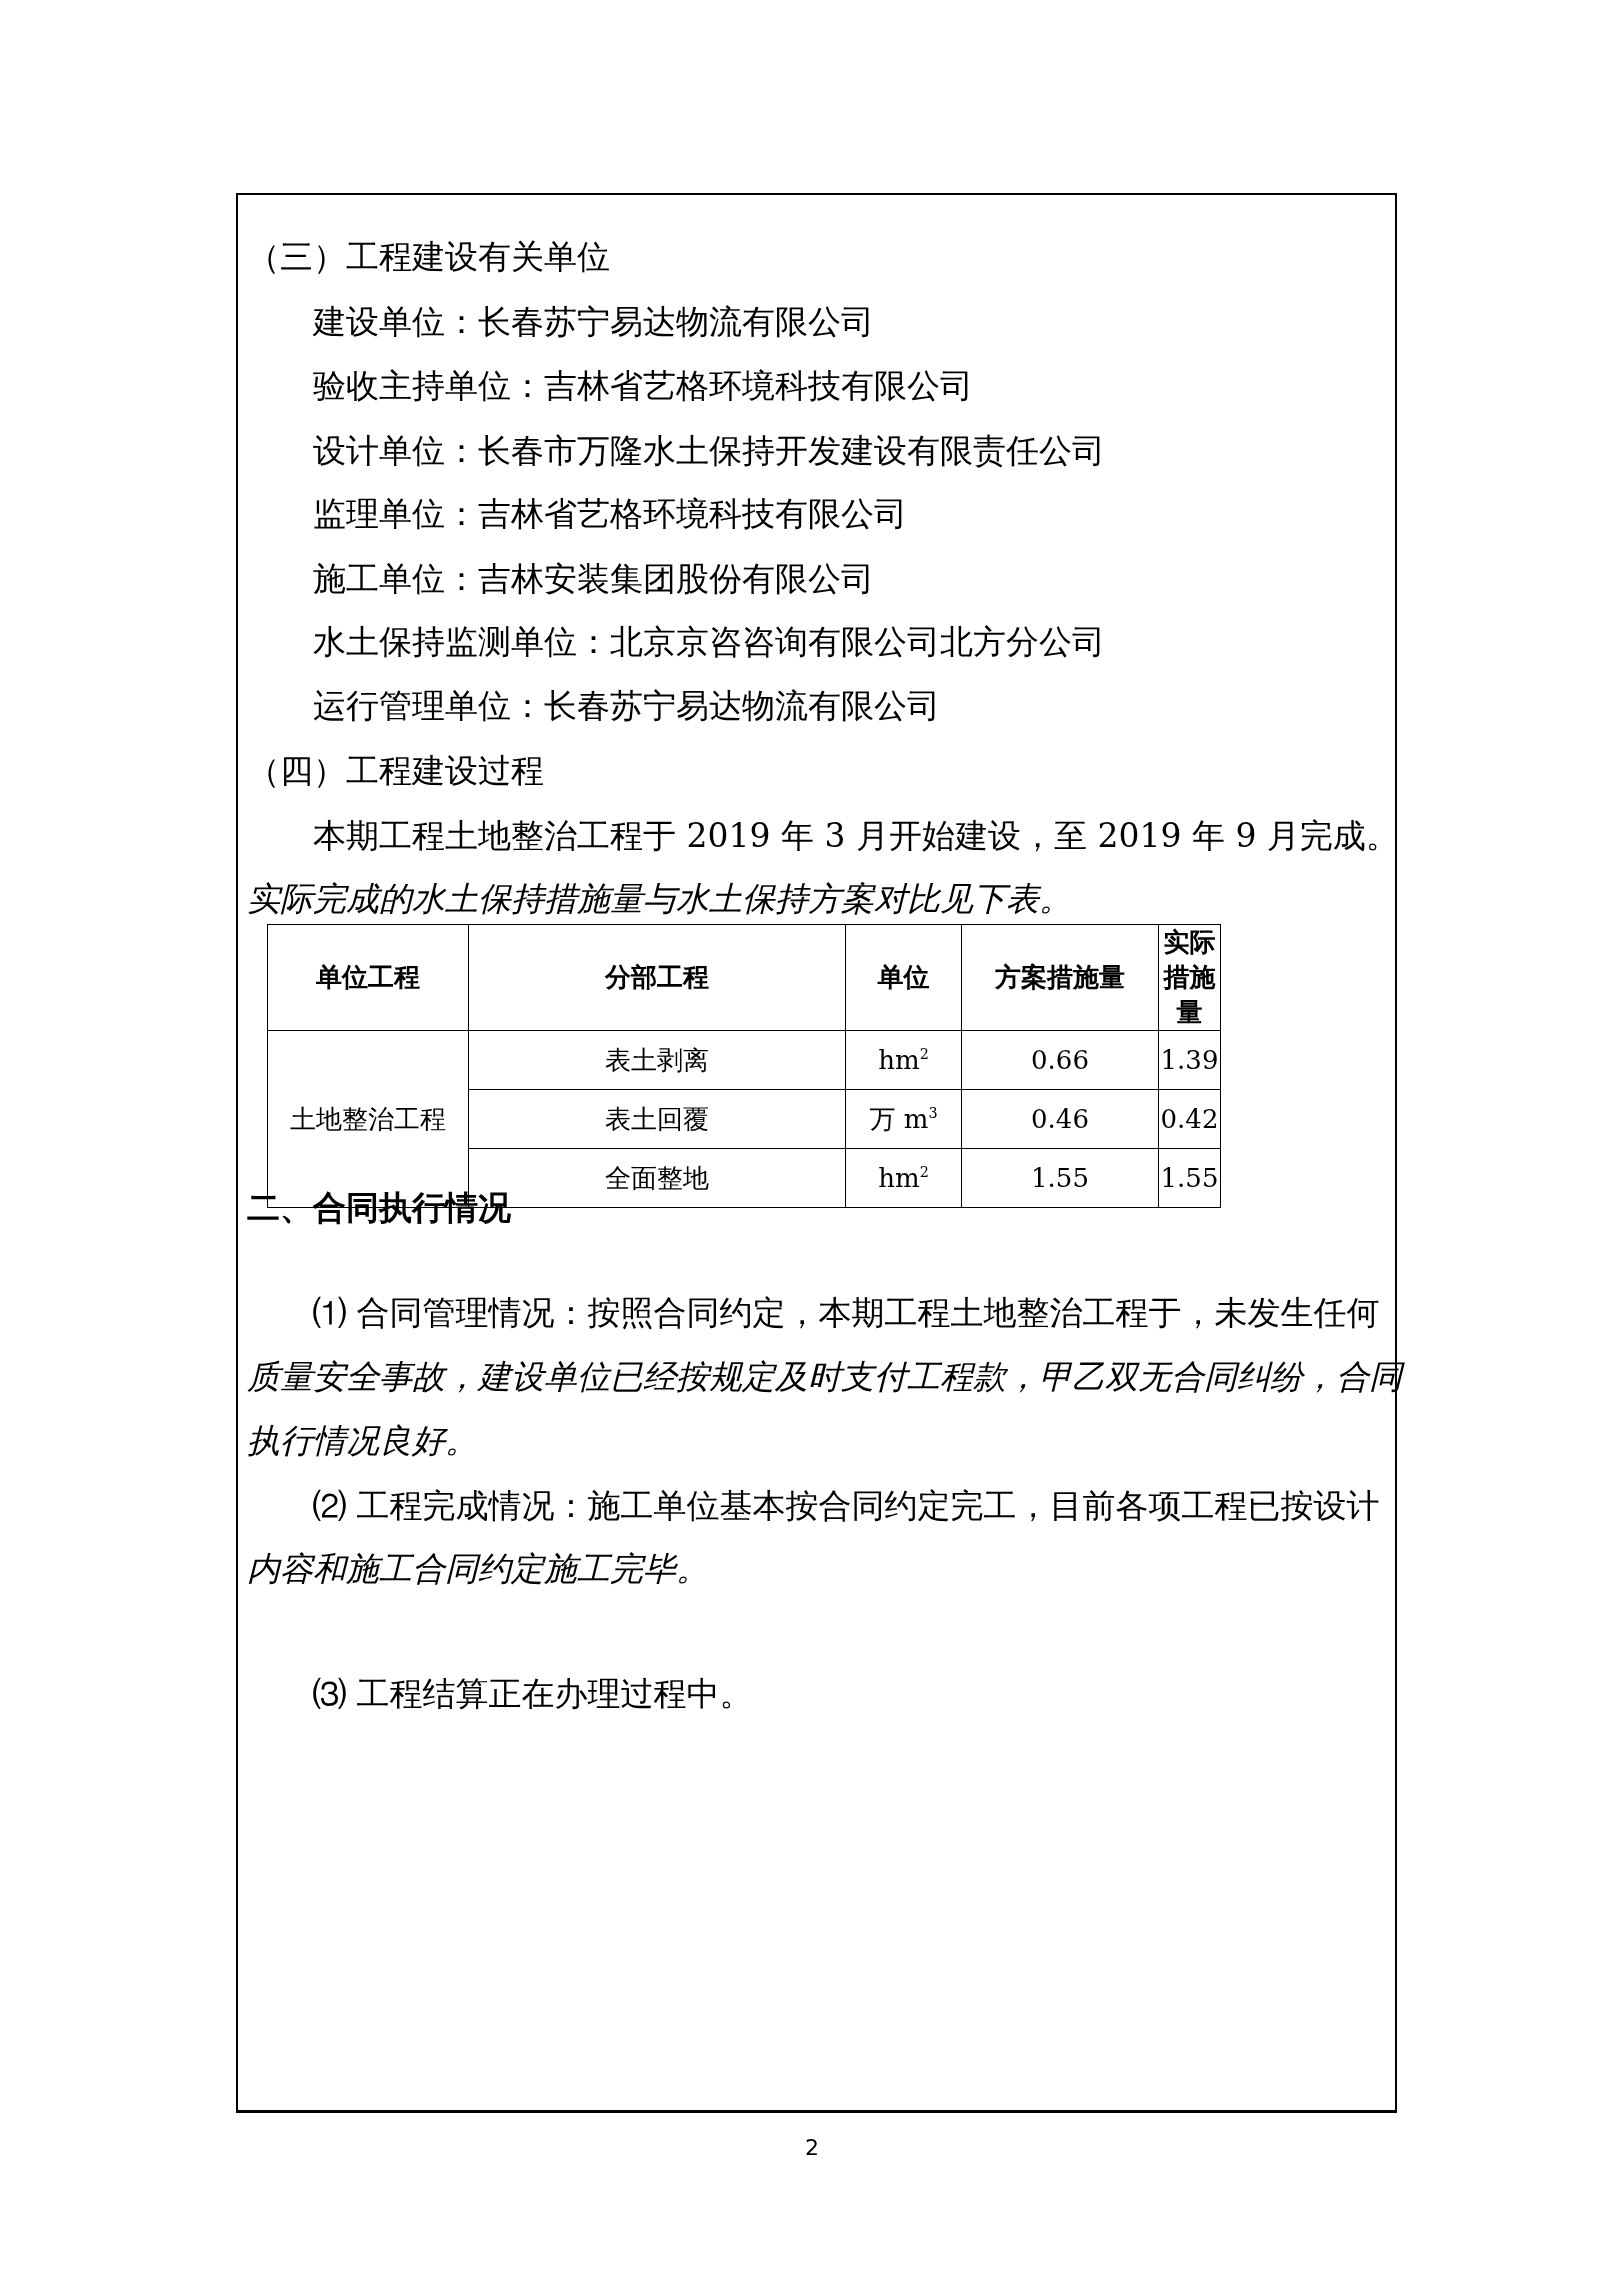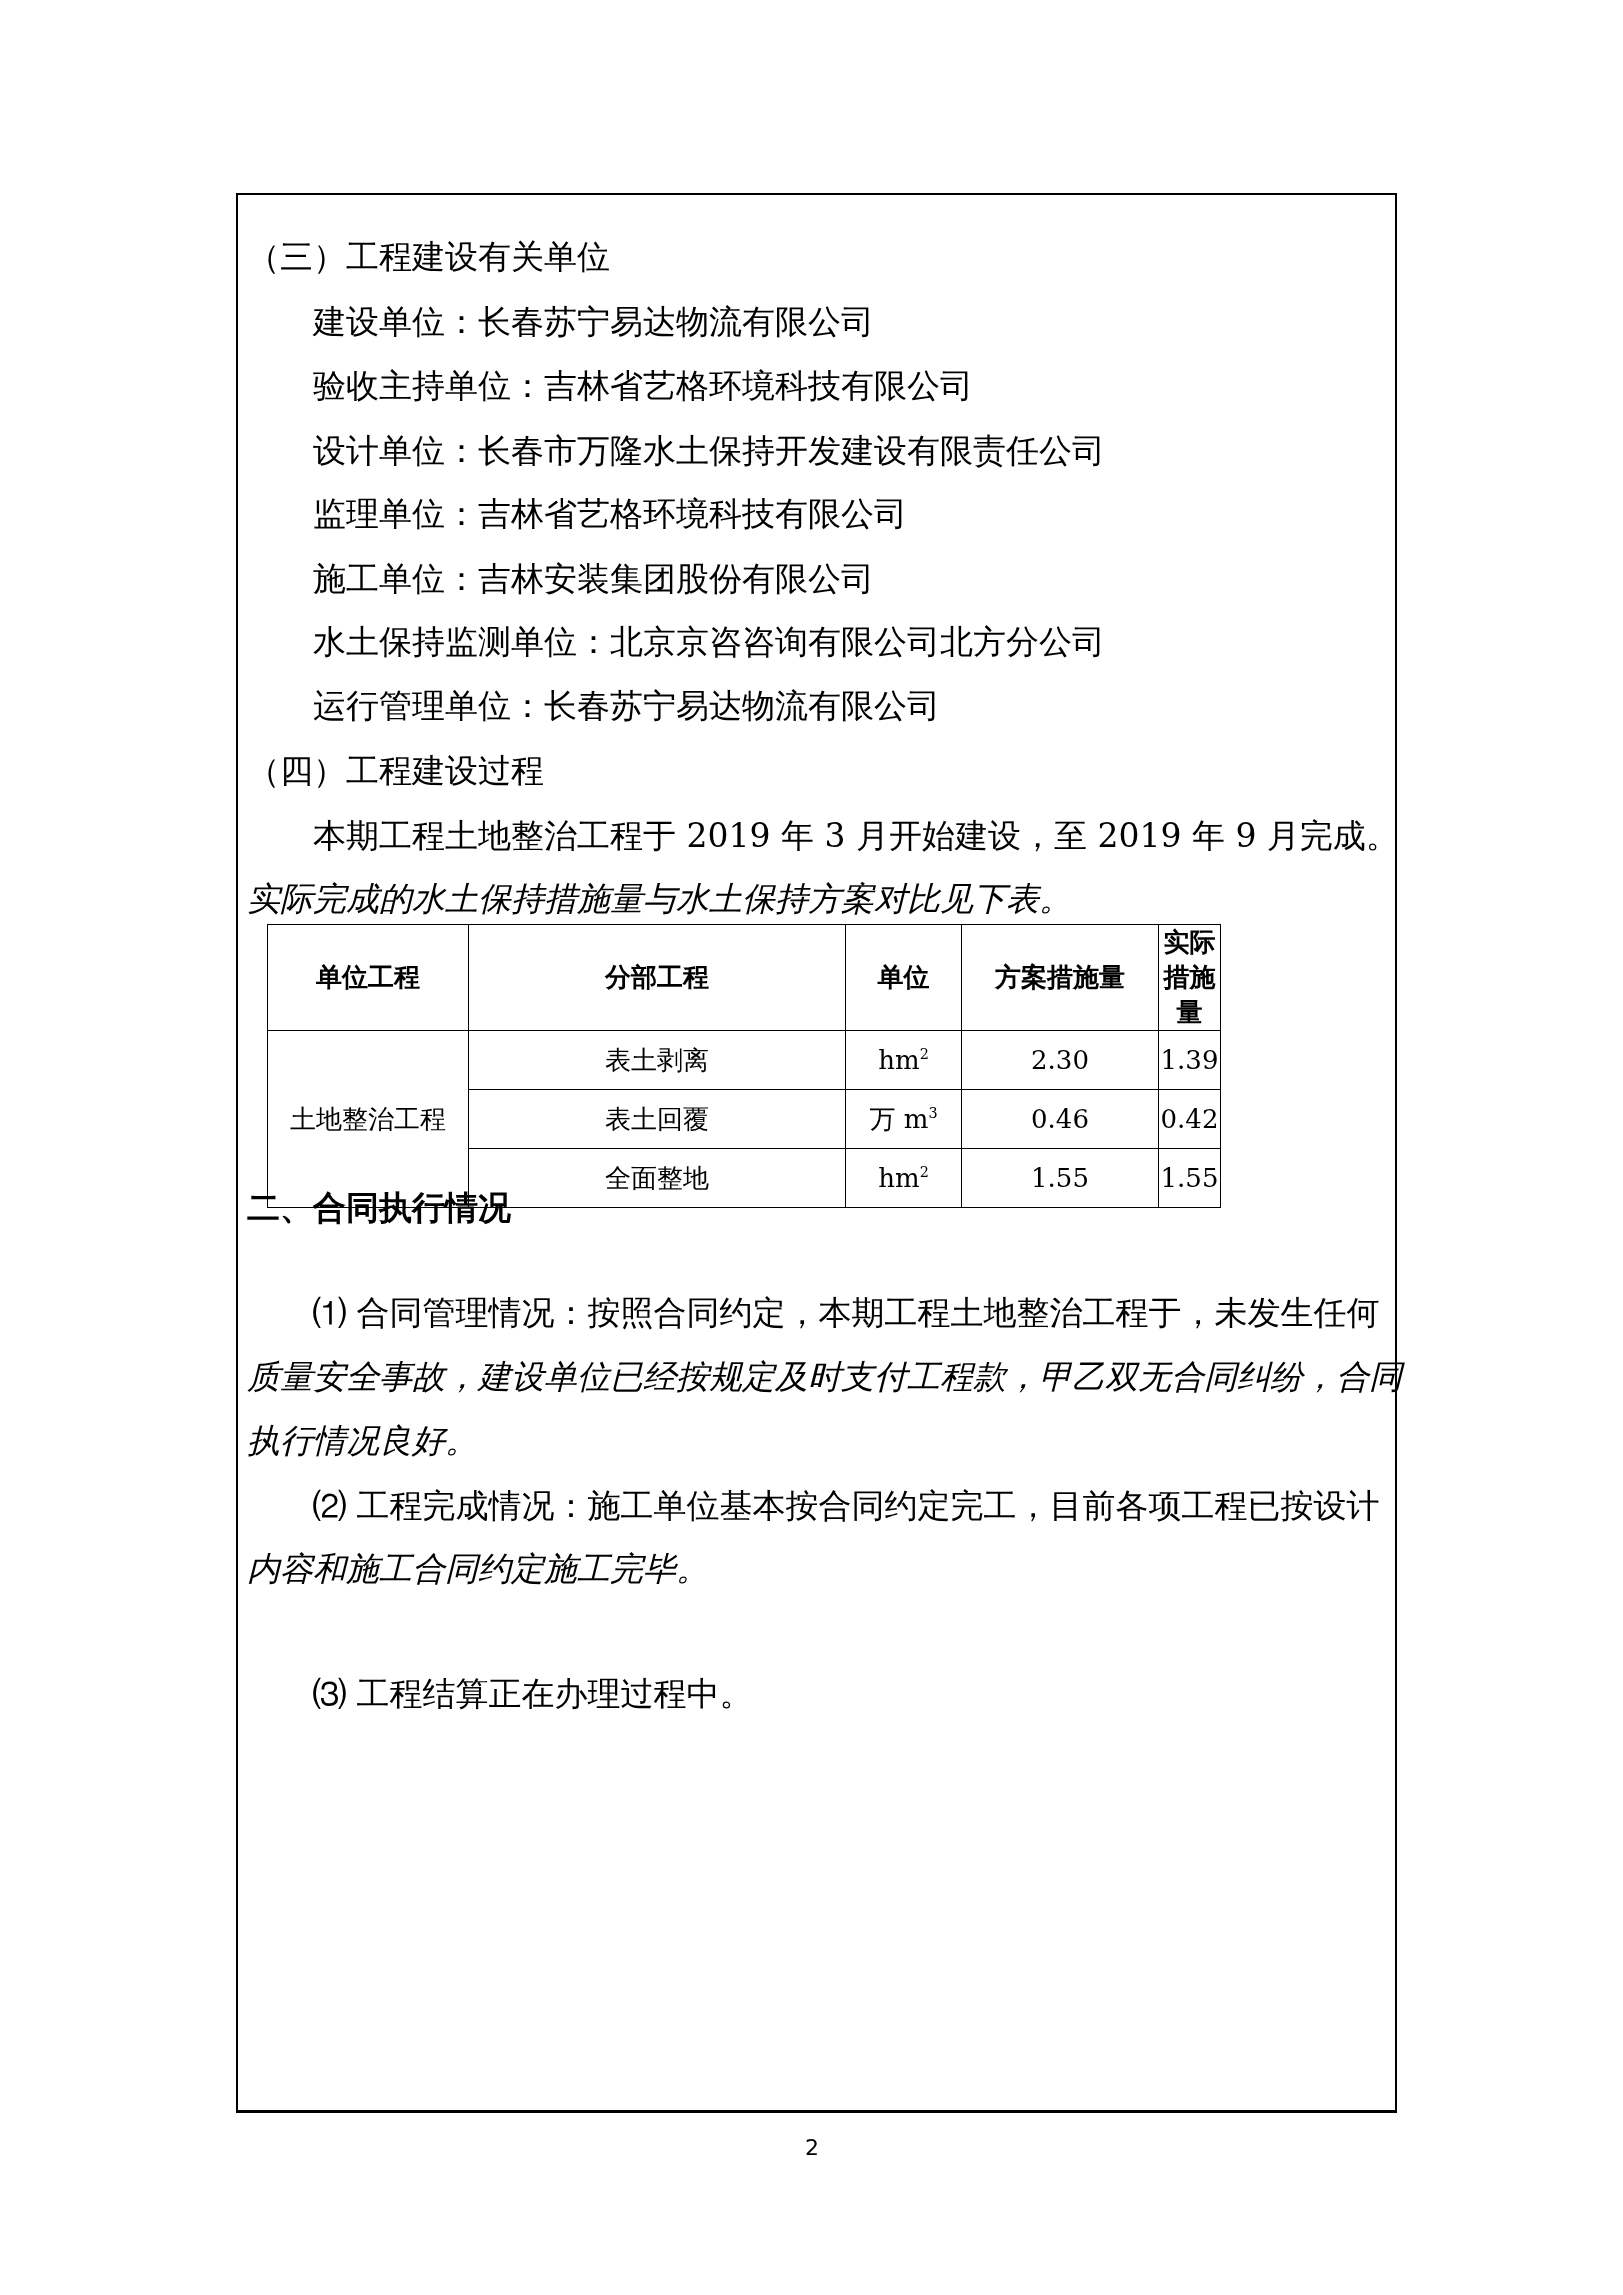--- a/index.html
+++ b/index.html
@@ -40,21 +40,21 @@
     <th style="width:200px">单位工程</th>
     <th style="width:376px">分部工程</th>
     <th style="width:115px">单位</th>
     <th style="width:196px">方案措施量</th>
     <th>实际措施量</th>
   </tr>
   <tr>
     <td rowspan="3">土地整治工程</td>
     <td>表土剥离</td>
     <td><span>hm</span><sup>2</sup></td>
-    <td>2.30</td>
+    <td>0.66</td>
     <td>1.39</td>
   </tr>
   <tr>
     <td>表土回覆</td>
     <td><span>万 m</span><sup>3</sup></td>
     <td>0.46</td>
     <td>0.42</td>
   </tr>
   <tr>
     <td>全面整地</td>

